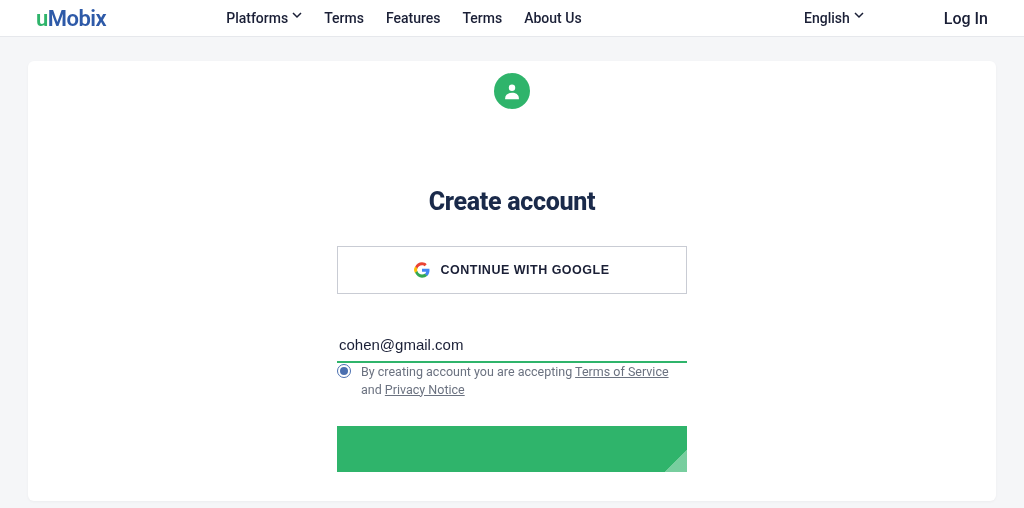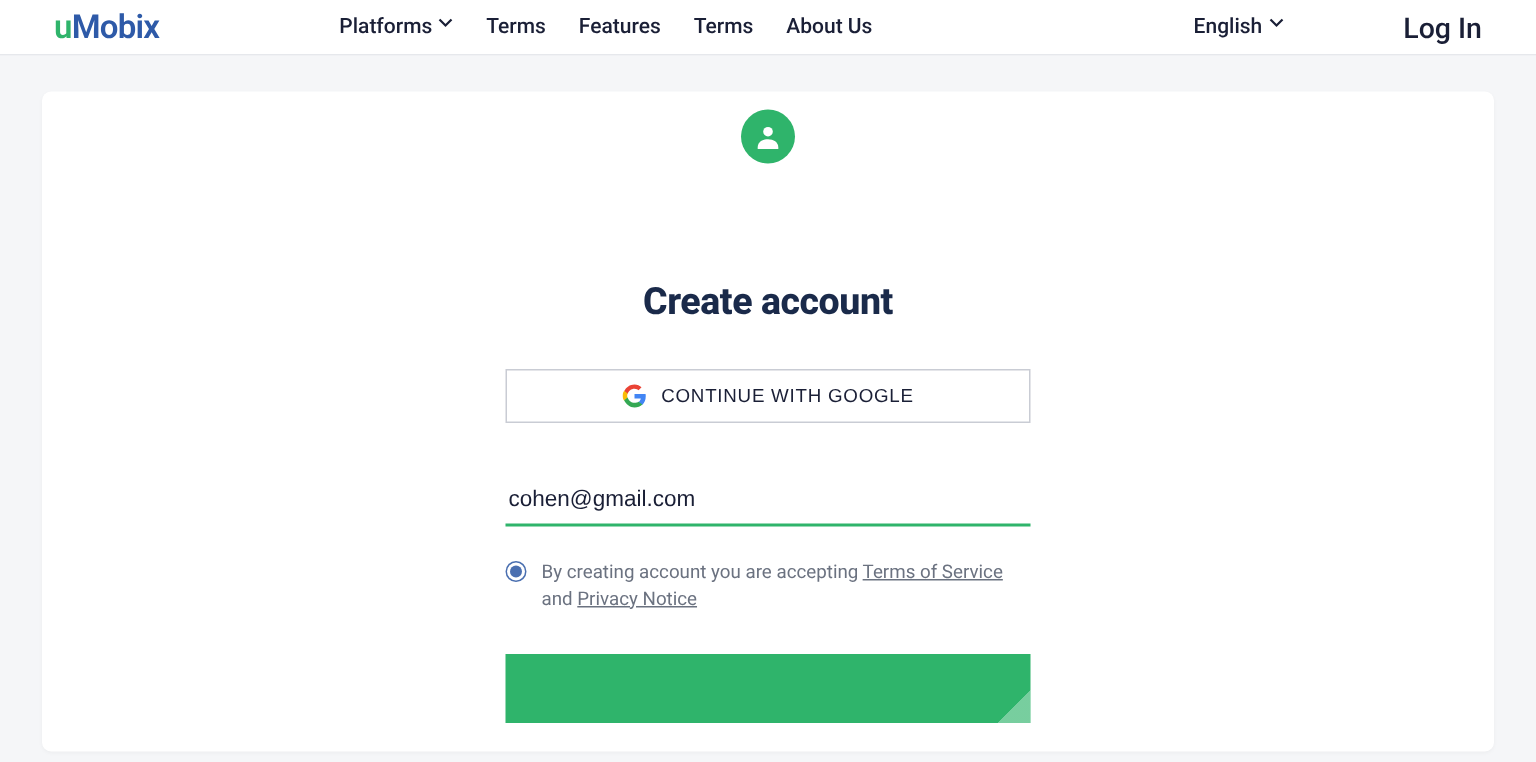--- a/index.html
+++ b/index.html
@@ -35,21 +35,21 @@
     font-weight: 500;
   }
   .nav-item, .lang-item, .login-item {
     display: flex;
     align-items: flex-start;
     gap: 4px;
     cursor: pointer;
   }
   .spacer { flex: 1; }
   .lang-item { margin-right: 80px; font-size: 14px; font-weight: 500; color:#1a1f36;padding-left:46px; }
-  .login-item { font-size: 19px; font-weight: 500; color:#1a1f36; }
+  .login-item { font-size: 16px; font-weight: 500; color:#1a1f36; }
   .chevron {
     width: 10px; height: 10px;
     display: inline-block;
   }
   .chevron svg { display:block; }
 
   .card {
     background: #fff;
     margin: 24px 28px 0 28px;
     border-radius: 6px;
@@ -83,27 +83,27 @@
     font-size: 25px;
     font-weight: 800;
     color: #1a2a4a;
     text-align: center;
     letter-spacing: -0.3px;
   }
   .google-btn {
     margin-top: 30px;
     border: 1px solid #c9ccd4;
     background: #fff;
-    height: 36px;
+    height: 48px;
     display: flex;
     align-items: center;
     justify-content: center;
     gap: 10px;
     font-size: 12.5px;
-    font-weight: 400;
+    font-weight: 700;
     letter-spacing: 0.5px;
     color: #1a1f36;
     cursor: pointer;
   }
   .google-logo { width: 16px; height: 16px; }
 
   .or-row {
     margin-top: 22px;
     display: flex;
     align-items: center;
@@ -117,21 +117,20 @@
     border: none;
     outline: none;
     border-bottom: 2px solid #2fb46b;
     font-size: 15px;
     padding: 6px 2px 8px 2px;
     color: #1a1f36;
     background: transparent;
   }
 
   .terms-row {
-    margin-top: 22px;
     display: flex;
     align-items: flex-start;
     gap: 10px;
     font-size: 12.5px;
     color: #6b7280;
     line-height: 1.4;
   }
   .radio {
     flex-shrink: 0;
     width: 14px; height: 14px;

